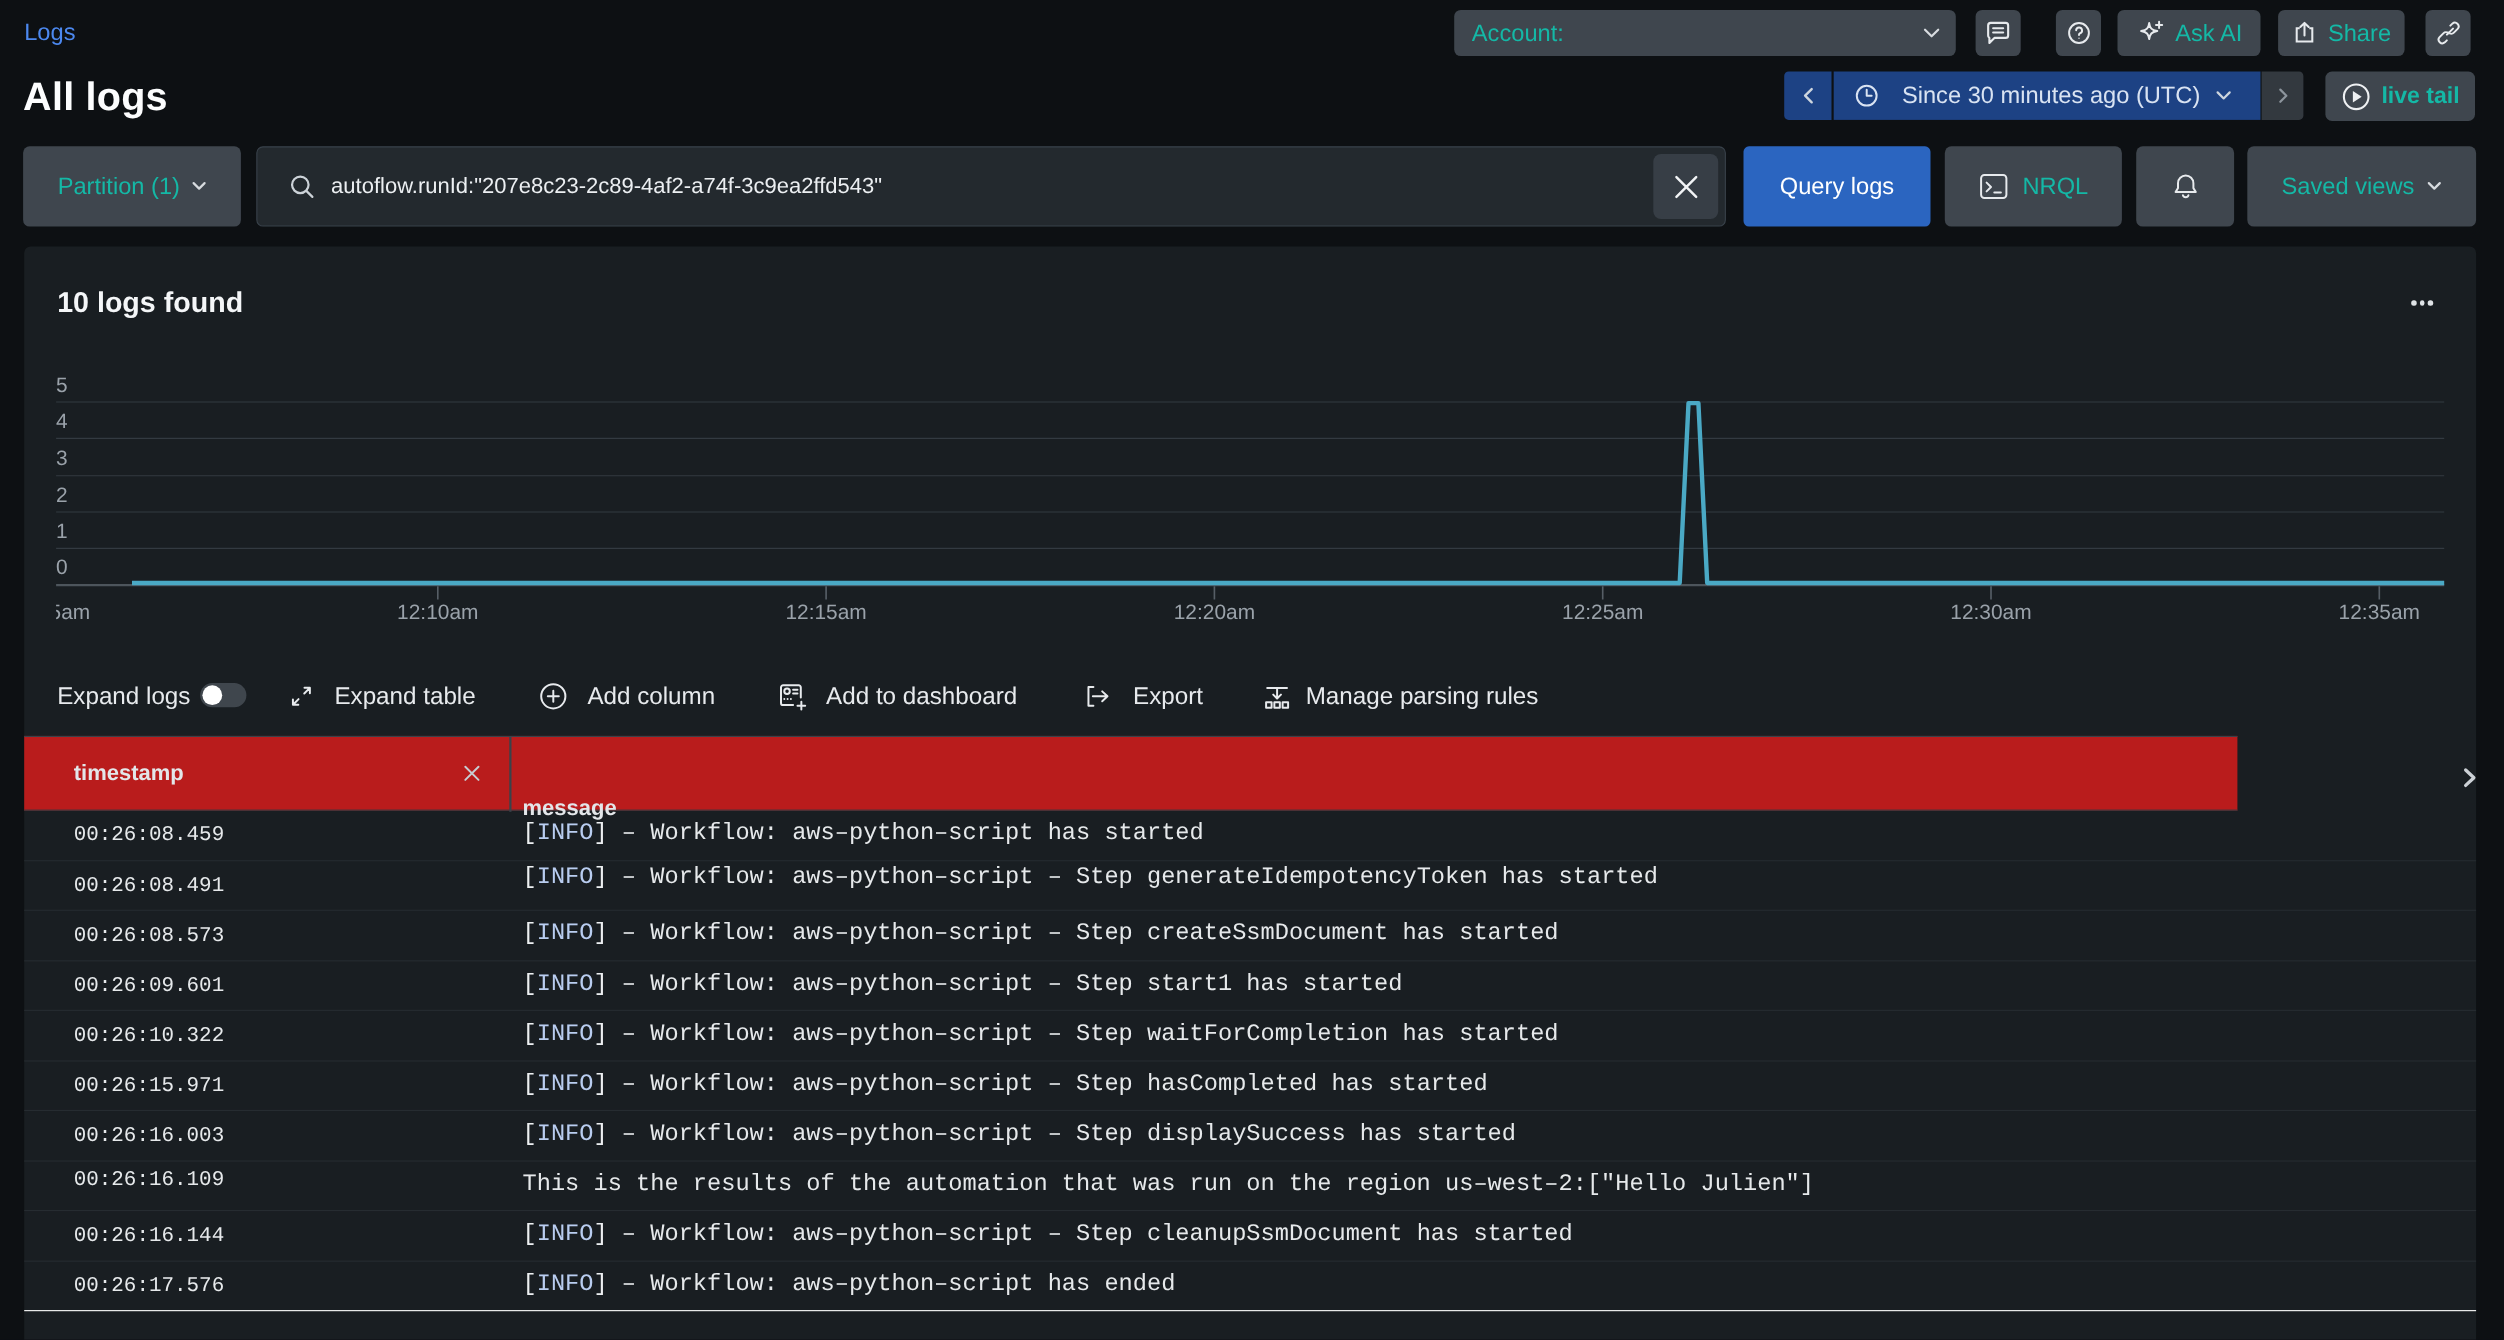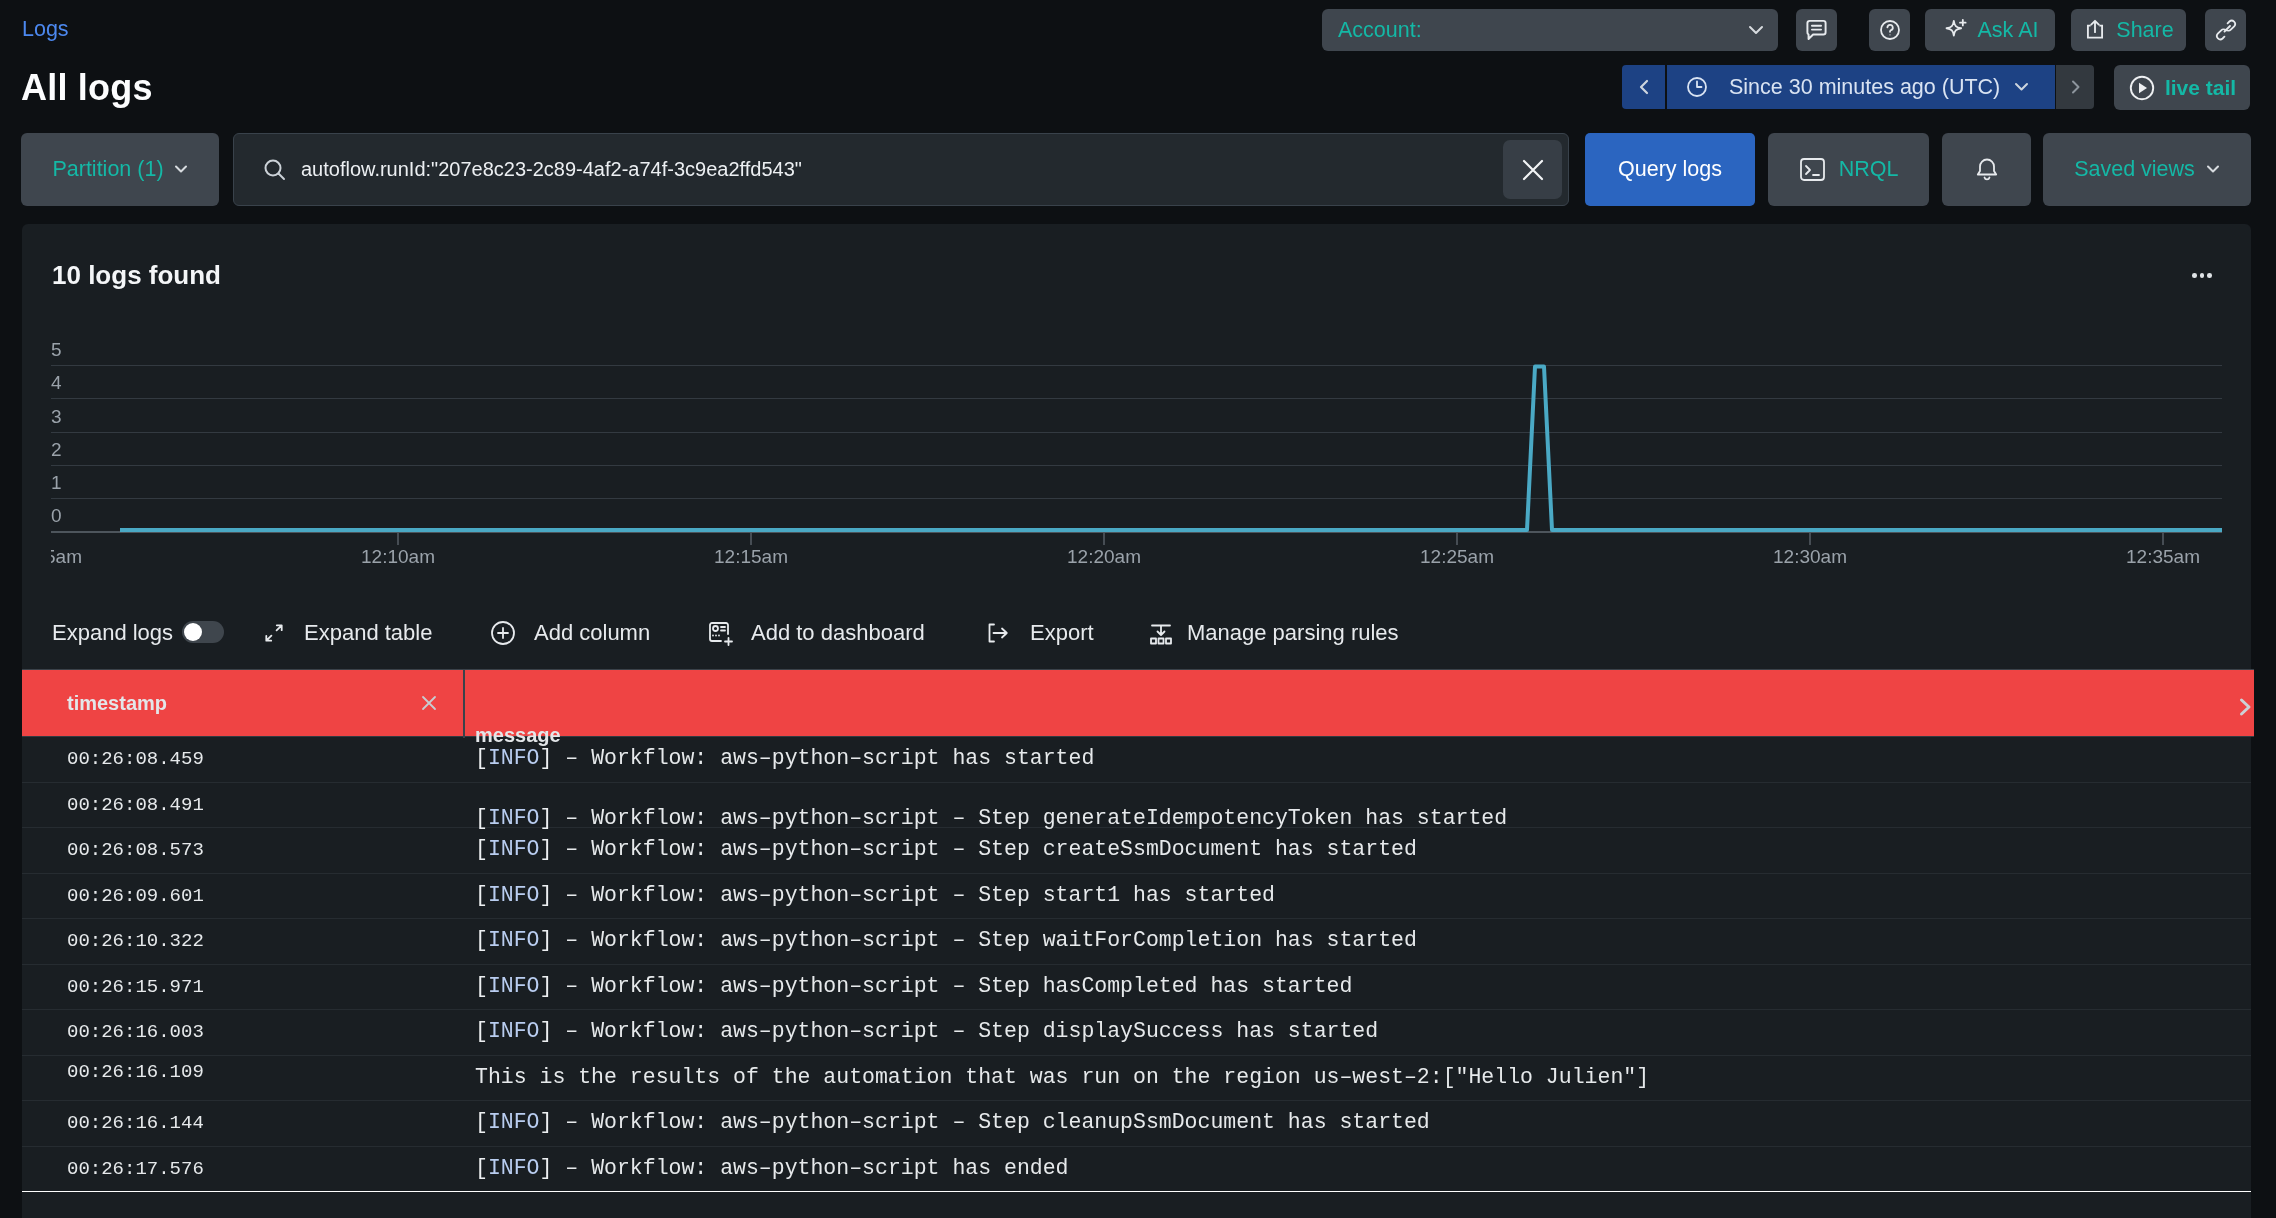--- a/index.html
+++ b/index.html
@@ -215,40 +215,40 @@
     <span class="abs" style="left:1008px; top:4px;">Export</span>
     <svg class="abs" style="left:1125px; top:3px;" width="28" height="28" viewBox="0 0 28 28" fill="none" stroke="#e7eaed" stroke-width="1.8" stroke-linecap="round" stroke-linejoin="round">
       <path d="M5 6.5 h18 M14 6.5 v9 M10.5 12.5 L14 16 L17.5 12.5"></path>
       <rect x="4" y="19.5" width="5" height="5"></rect>
       <rect x="11.5" y="19.5" width="5" height="5"></rect>
       <rect x="19" y="19.5" width="5" height="5"></rect>
     </svg>
     <span class="abs" style="left:1165px; top:4px;">Manage parsing rules</span>
   </div>
 
-  <div class="abs" style="left:0; top:445px; width:2232px; height:68px; background:#ef4444; border-top:1.5px solid #3a424a; border-bottom:1.5px solid #333a41; font-weight:bold; font-size:20px; color:#e3e6e9;">
+  <div class="abs" style="left:0; top:445px; width:2012px; height:68px; background:#b91c1c; border-top:1.5px solid #3a424a; border-bottom:1.5px solid #333a41; font-weight:bold; font-size:20px; color:#e3e6e9;">
     <span class="abs" style="left:45px; top:22px;">timestamp</span>
     <svg class="abs" style="left:398px; top:24px;" width="18" height="18" viewBox="0 0 18 18">
         <path d="M3 3 L15 15 M15 3 L3 15" stroke="#c7ccd1" stroke-width="1.8" stroke-linecap="round"></path>
       </svg>
     <div class="abs" style="left:441px; top:0; width:1.5px; height:68px; background:#3a424a;"></div>
     <span class="abs" style="left:453px; top:22px;margin-top:32px;">message</span>
     <svg class="abs" style="left:2216px; top:27px;" width="14" height="20" viewBox="0 0 14 20">
         <path d="M3.5 3 L11 10 L3.5 17" stroke="#ccd1d6" stroke-width="3" fill="none" stroke-linecap="round" stroke-linejoin="round"></path>
       </svg>
   </div>
 
   <div class="abs" style="left:0; top:513px; width:2229px;">
     <div style="position:relative; height:45.5px; border-bottom:1px solid #262c31; font-size:19px;">
       <span style="position:absolute; left:45px; top:11px; font-family:'Liberation Mono',monospace; color:#e6e9eb;">00:26:08.459</span>
       <span style="position:absolute; left:453px; top:9px; font-family:'Liberation Mono',monospace; font-size:21.5px; color:#e6e9eb;"><span style="color:#eceff1">[</span><span style="color:#b9cdf0">INFO</span><span style="color:#eceff1">]</span> – Workflow: aws–python–script has started</span>
     </div>
     <div style="position:relative; height:45.5px; border-bottom:1px solid #262c31; font-size:19px;">
       <span style="position:absolute; left:45px; top:11px; font-family:'Liberation Mono',monospace; color:#e6e9eb;">00:26:08.491</span>
-      <span style="position:absolute; left:453px; top:23px; font-family:'Liberation Mono',monospace; font-size:21.5px; color:#e6e9eb;"><span style="color:#eceff1">[</span><span style="color:#b9cdf0">INFO</span><span style="color:#eceff1">]</span> – Workflow: aws–python–script – Step generateIdempotencyToken has started</span>
+      <span style="position:absolute; left:453px; top:3px; font-family:'Liberation Mono',monospace; font-size:21.5px; color:#e6e9eb;"><span style="color:#eceff1">[</span><span style="color:#b9cdf0">INFO</span><span style="color:#eceff1">]</span> – Workflow: aws–python–script – Step generateIdempotencyToken has started</span>
     </div>
     <div style="position:relative; height:45.5px; border-bottom:1px solid #262c31; font-size:19px;">
       <span style="position:absolute; left:45px; top:11px; font-family:'Liberation Mono',monospace; color:#e6e9eb;">00:26:08.573</span>
       <span style="position:absolute; left:453px; top:9px; font-family:'Liberation Mono',monospace; font-size:21.5px; color:#e6e9eb;"><span style="color:#eceff1">[</span><span style="color:#b9cdf0">INFO</span><span style="color:#eceff1">]</span> – Workflow: aws–python–script – Step createSsmDocument has started</span>
     </div>
     <div style="position:relative; height:45.5px; border-bottom:1px solid #262c31; font-size:19px;">
       <span style="position:absolute; left:45px; top:11px; font-family:'Liberation Mono',monospace; color:#e6e9eb;">00:26:09.601</span>
       <span style="position:absolute; left:453px; top:9px; font-family:'Liberation Mono',monospace; font-size:21.5px; color:#e6e9eb;"><span style="color:#eceff1">[</span><span style="color:#b9cdf0">INFO</span><span style="color:#eceff1">]</span> – Workflow: aws–python–script – Step start1 has started</span>
     </div>
     <div style="position:relative; height:45.5px; border-bottom:1px solid #262c31; font-size:19px;">

